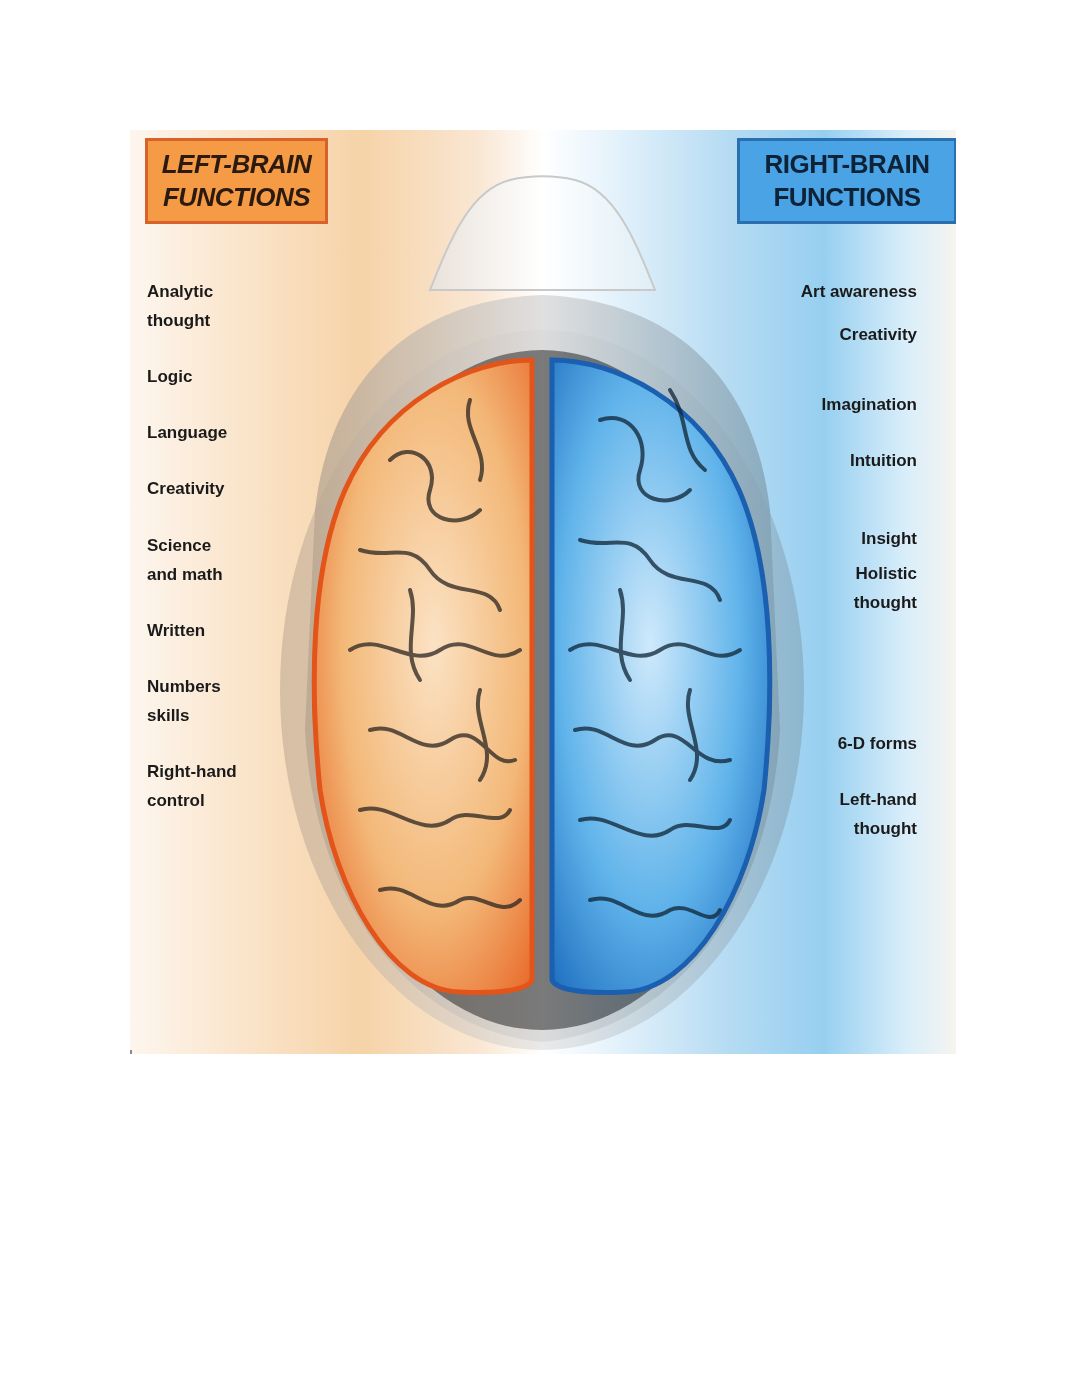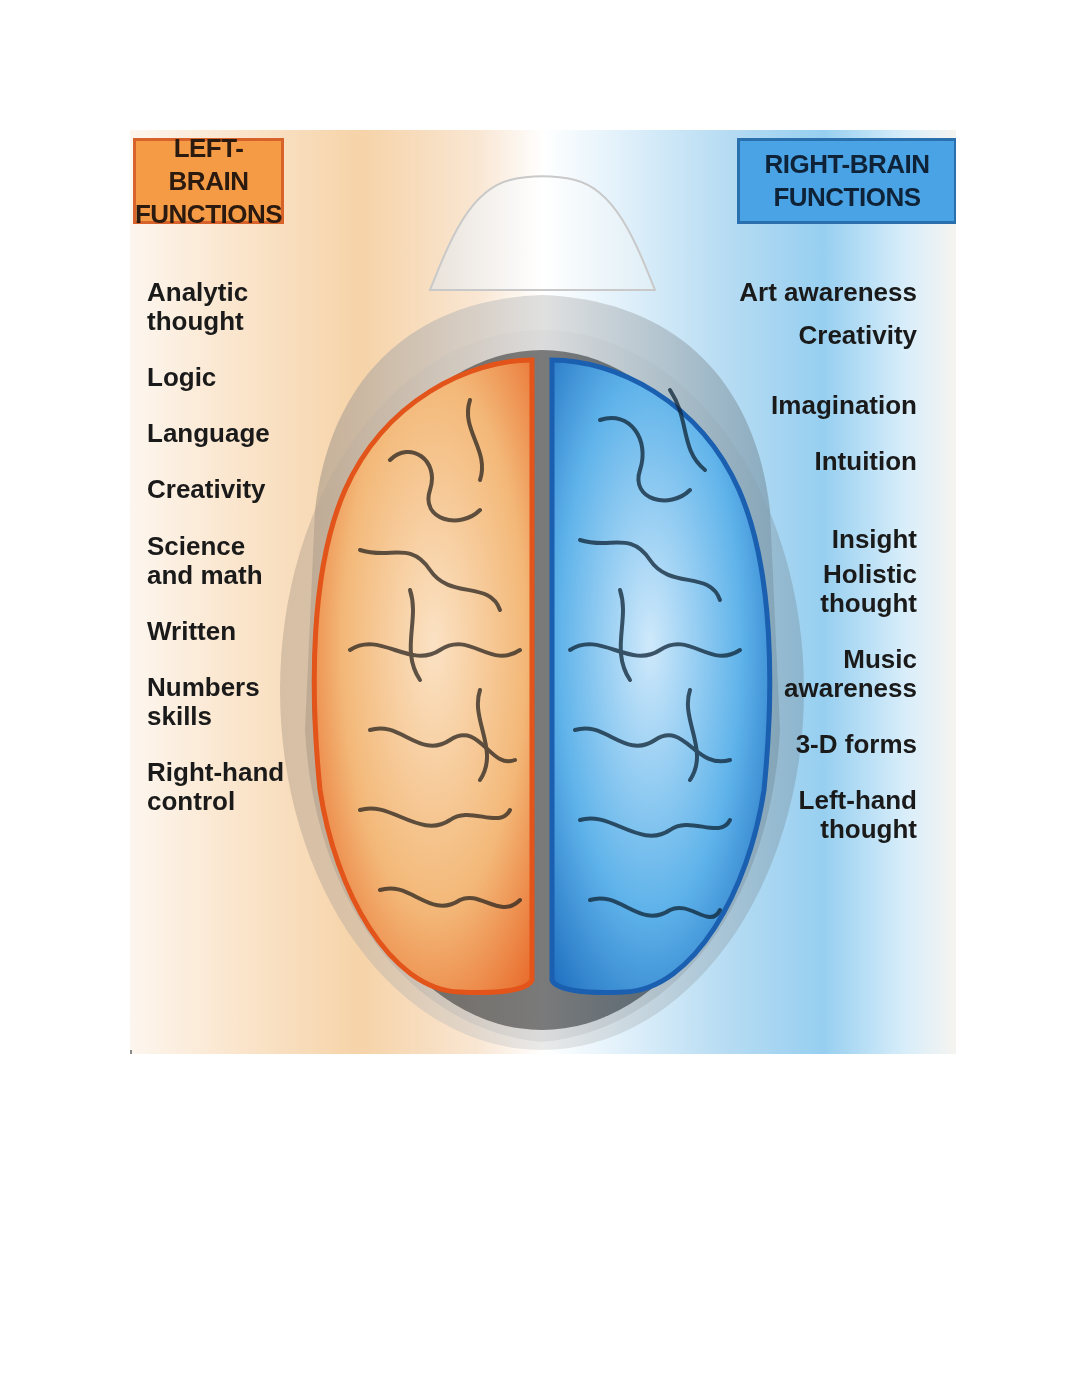--- a/index.html
+++ b/index.html
@@ -11,25 +11,25 @@
       position: absolute; left: 130px; top: 130px; width: 826px; height: 924px;
       background: linear-gradient(90deg, #fdf6ef 0%, #fbe9d4 10%, #f6d3a8 28%, #f9e6d2 42%, #ffffff 50%, #e6f3fb 58%, #b7dcf3 72%, #97cff0 84%, #d9eefa 94%, #f6f4f0 100%);
       overflow: hidden;
     }
     .edge-line { position: absolute; left: 0; top: 920px; width: 2px; height: 4px; background:#888; }
     .title-box {
       position: absolute; top: 8px; height: 86px; box-sizing: border-box;
       display: flex; align-items: center; justify-content: center; text-align: center;
       font-weight: bold; font-size: 26px; line-height: 33px; color: #2b1a10; letter-spacing: -0.5px;
     }
-    .title-left { left: 3px; width: 151px; background: #f59a45; border: 3px solid #d8632a; }
+    .title-left { left: 15px; width: 183px; background: #f59a45; border: 3px solid #d8632a; font-style: italic; }
     .title-right { left: 607px; width: 220px; background: #4aa3e4; border: 3px solid #2a6fae; color: #0f2338; }
     .fn-list { position: absolute; top: 0; left: 0; width: 826px; height: 924px; }
     .fn {
-      position: absolute; font-weight: bold; font-size: 26px; line-height: 28.5px; color: #1a1a1a;
+      position: absolute; font-weight: bold; font-size: 17px; line-height: 28.5px; color: #1a1a1a;
       white-space: pre-line;
     }
     .fn.left { left: 17px; text-align: left; }
     .fn.right { right: 39px; text-align: right; }
     svg.brain { position: absolute; left: 0; top: 0; }
   </style>
 </head>
 <body>
 
 <div class="figure">
@@ -125,19 +125,17 @@
   </div>
 
   <div class="fn-list">
     <div class="fn right" style="top:148px">Art awareness</div>
     <div class="fn right" style="top:191px">Creativity</div>
     <div class="fn right" style="top:261px">Imagination</div>
     <div class="fn right" style="top:317px">Intuition</div>
     <div class="fn right" style="top:395px">Insight</div>
     <div class="fn right" style="top:430px">Holistic
 thought</div>
-    <div class="fn right" style="top:515px">Music
-awareness</div>
-    <div class="fn right" style="top:600px">3-D forms</div>
+    <div class="fn right" style="top:600px">6-D forms</div>
     <div class="fn right" style="top:656px">Left-hand
 thought</div>
   </div>
 </div>
 
 </body></html>

